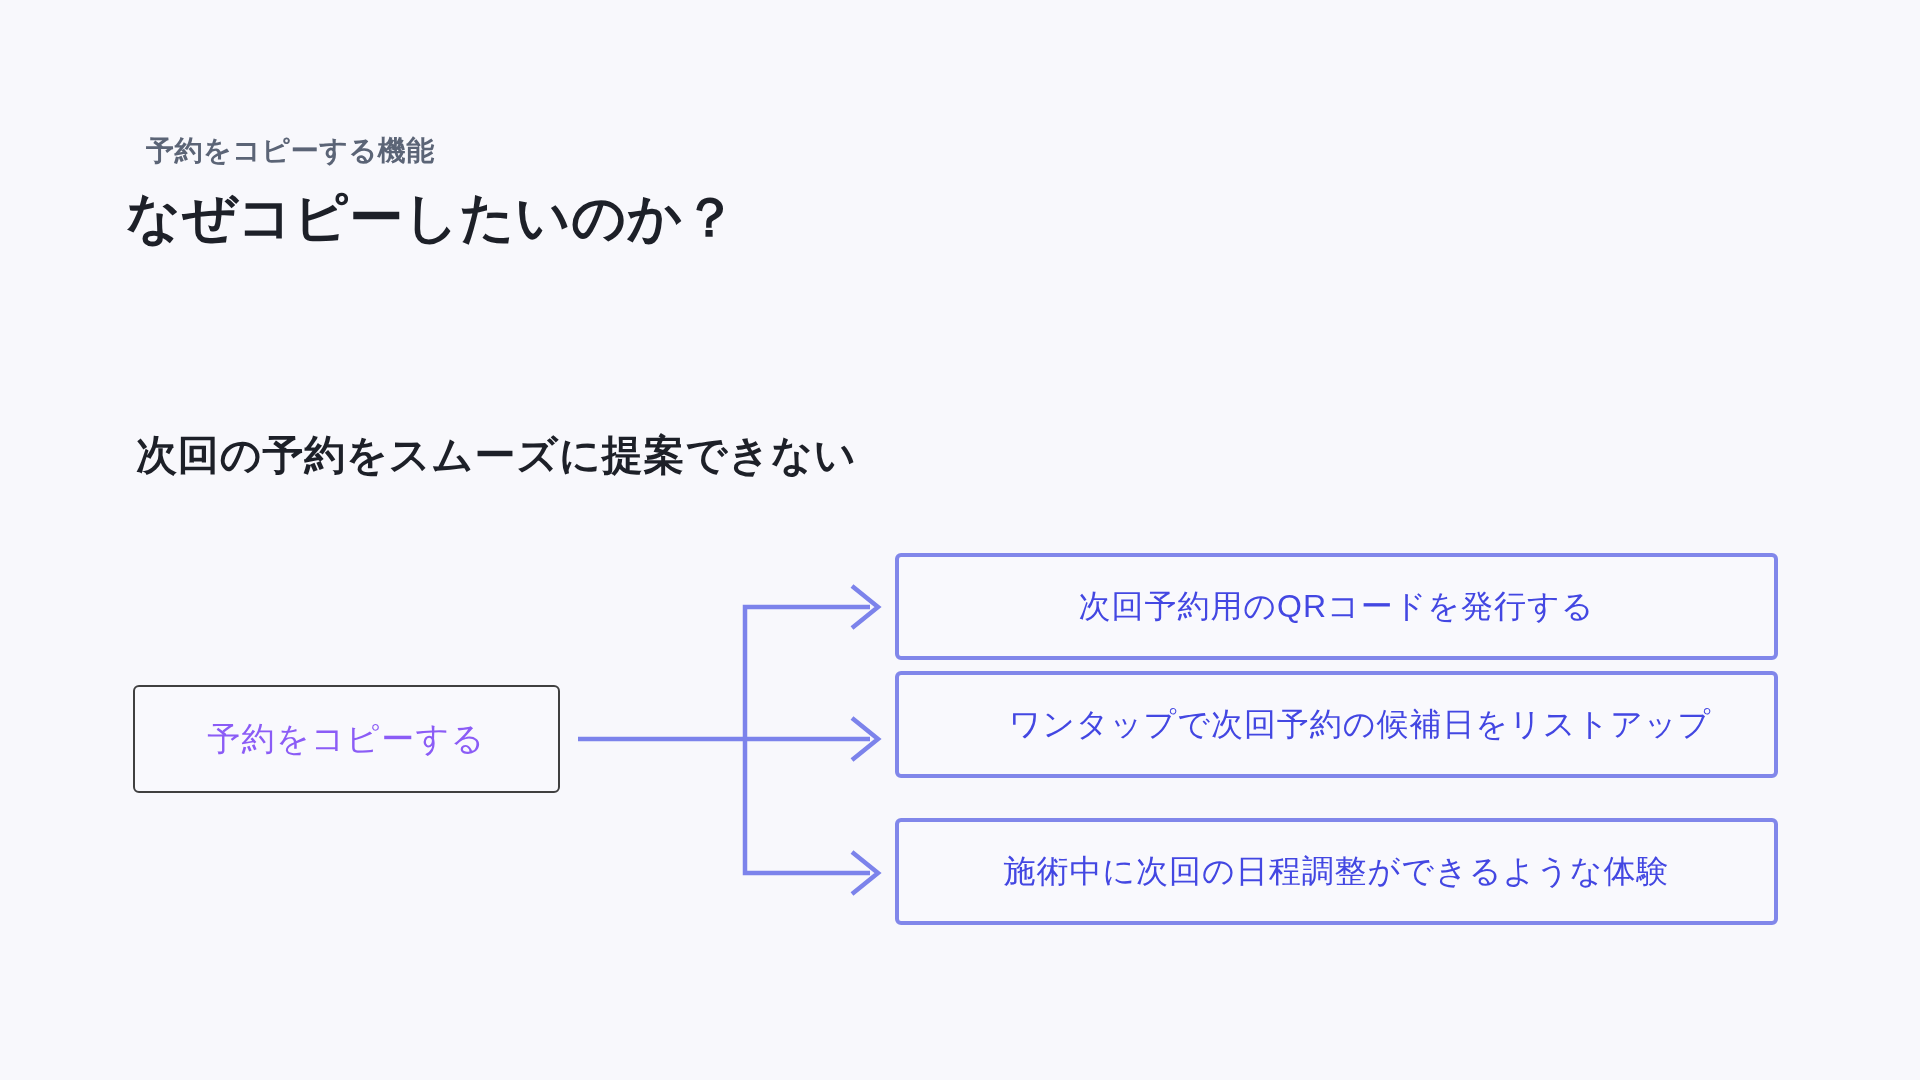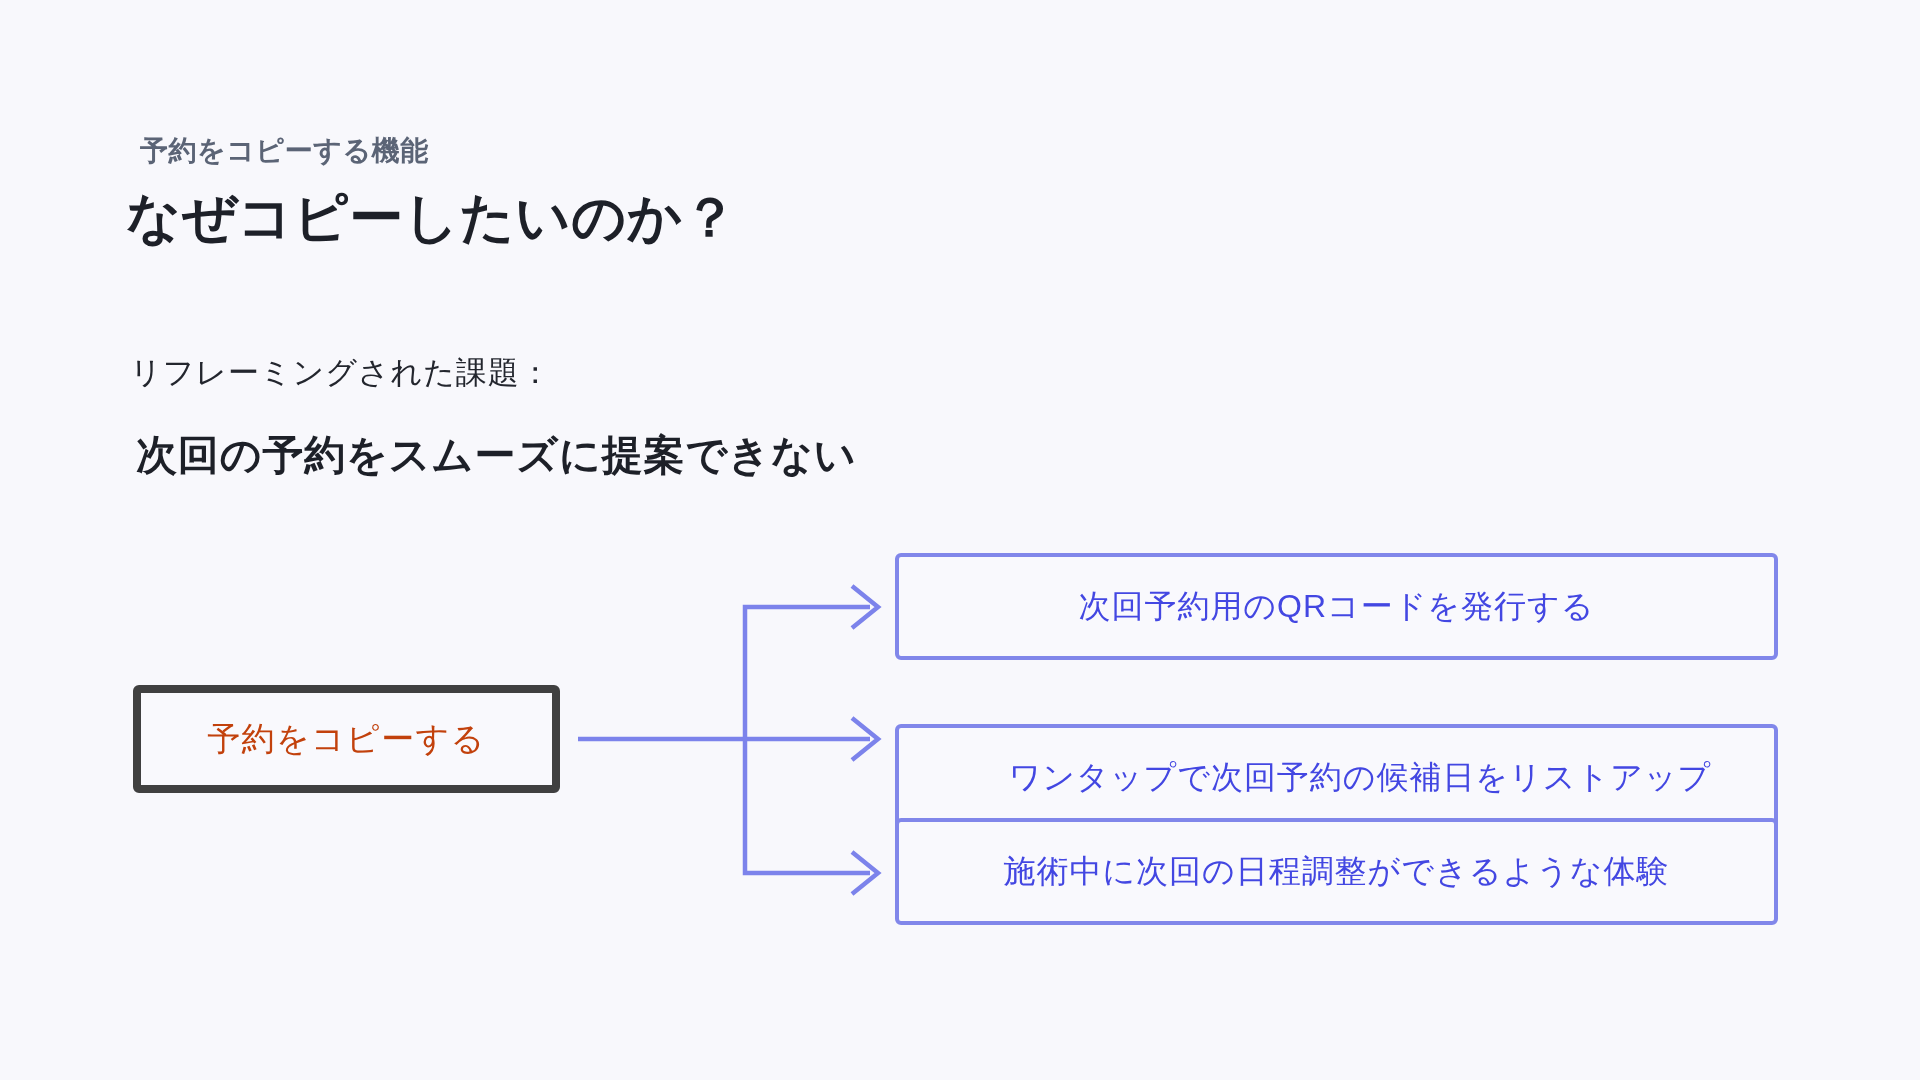--- a/index.html
+++ b/index.html
@@ -11,21 +11,21 @@
   .stage {
     position: relative;
     width: 1920px;
     height: 1080px;
     background: #F8F8FC;
     overflow: hidden;
     margin: 0 auto;
   }
   .eyebrow {
     position: absolute;
-    left: 140px;
+    left: 146px;
     top: 132px;
     font-size: 28px;
     font-weight: 700;
     color: #5B6476;
     letter-spacing: 0.02em;
   }
   .title {
     position: absolute;
     left: 126px;
     top: 182px;
@@ -70,48 +70,47 @@
     justify-content: center;
     text-align: center;
     background: #F9F9FD;
     border-radius: 6px;
   }
   .source-node {
     left: 133px;
     top: 685px;
     width: 427px;
     height: 108px;
-    border: 8px solid #404040;
+    border: 2px solid #404040;
     font-size: 33px;
-    color: #c2410c;
+    color: #8b5cf6;
     letter-spacing: 0.04em;
   }
   .target-node {
     left: 895px;
     width: 883px;
     height: 107px;
     border: 4px solid #8187EA;
     font-size: 32px;
     color: #4347E2;
     letter-spacing: 0.03em;
   }
   .target-1 { top: 553px; }
-  .target-2 { top: 724px; padding-left: 47px; }
+  .target-2 { top: 671px; padding-left: 47px; }
   .target-3 { top: 818px; }
 </style>
 </head>
 <body>
 
 <div class="stage">
 
   <div class="eyebrow">予約をコピーする機能</div>
 
   <h1 class="title">なぜコピーしたいのか？</h1>
 
-  <div class="lead">リフレーミングされた課題：</div>
 
   <div class="statement">次回の予約をスムーズに提案できない</div>
 
   <svg class="connectors" viewBox="0 0 1920 1080" xmlns="http://www.w3.org/2000/svg">
 
     <path d="M 578 739 L 870 739" fill="none" stroke="#7C83EB" stroke-width="4.5"></path>
 
     <path d="M 870 607 L 745 607 L 745 873 L 870 873" fill="none" stroke="#7C83EB" stroke-width="4.5"></path>
 
     <path d="M 852 586 L 878 607 L 852 628" fill="none" stroke="#7C83EB" stroke-width="4.5"></path>

